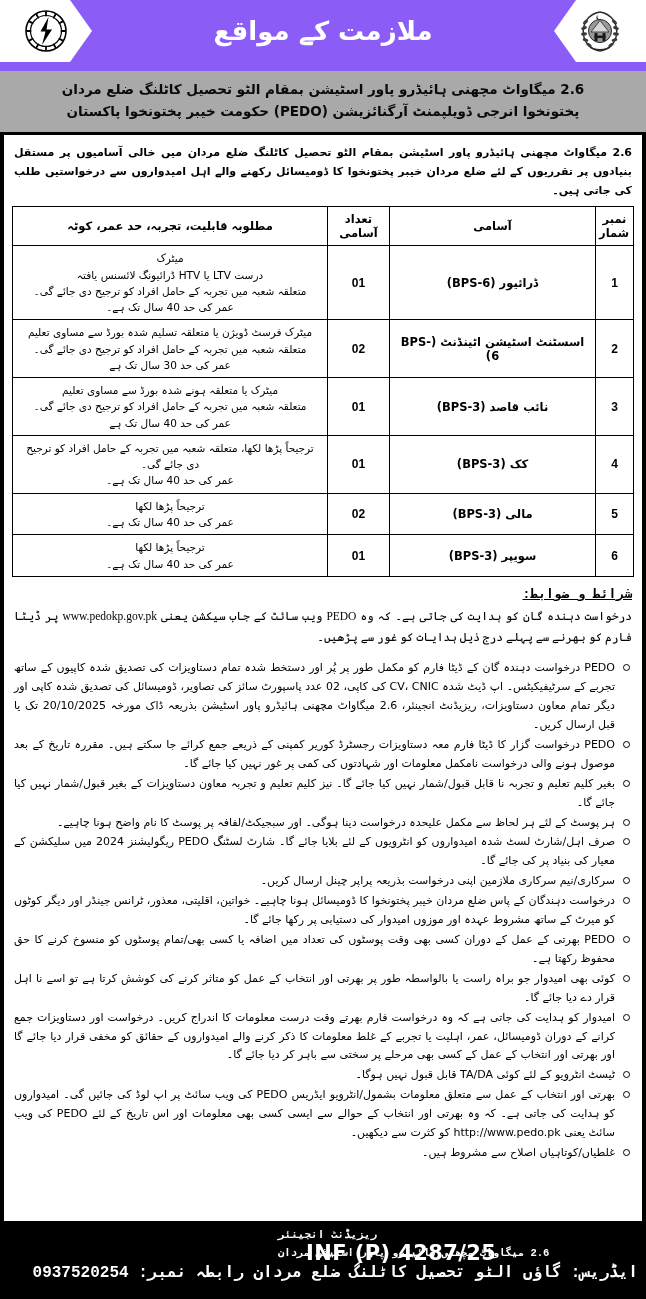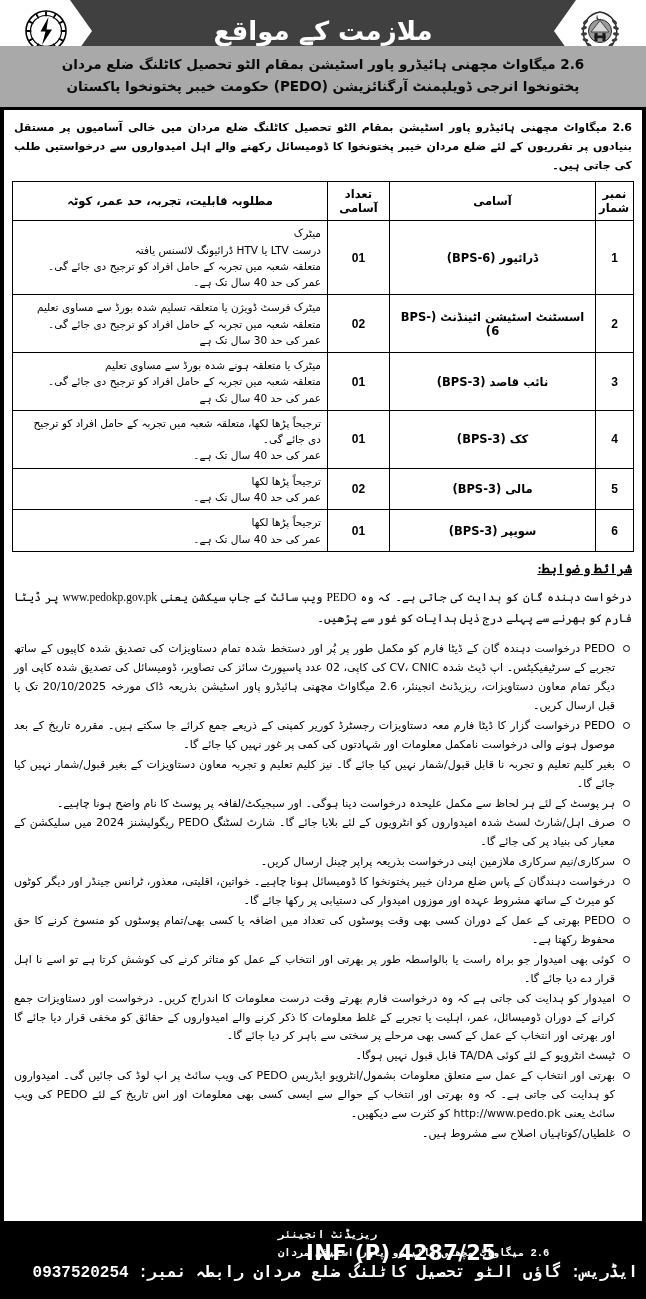--- a/index.html
+++ b/index.html
@@ -15,22 +15,22 @@
   #page {
     position: relative;
     width: 646px;
     height: 1299px;
     background: #000;
   }
 
   
   .banner {
     position: relative;
-    height: 46px;
-    background: #404040;
+    height: 71px;
+    background: #8b5cf6;
     overflow: hidden;
   }
   .banner-title {
     position: absolute;
     left: 0; right: 0; top: 0;
     height: 62px;
     display: flex;
     align-items: center;
     justify-content: center;
     color: #fff;
@@ -119,30 +119,30 @@
   .col-post  { width: 206px; text-align: center; }
   .col-count { width: 62px;  text-align: center; }
   .col-qual  { text-align: right; }
 
   td.sr    { font-size: 12px; font-weight: bold; text-align: center;
              font-family: "Liberation Sans", sans-serif; }
   td.post  { font-size: 11.5px; font-weight: bold; text-align: center; }
   td.count { font-size: 12px; font-weight: bold; text-align: center;
              font-family: "Liberation Sans", sans-serif; }
   td.qual  { font-size: 10.5px; line-height: 1.55; text-align: right; }
-  td.qual .ql { display: block; }
+  td.qual .ql { display: block; text-align: center; }
 
   
   .terms-heading {
     font-size: 13px;
     font-weight: bold;
     text-decoration: underline;
     text-align: right;
-    margin: 9px 2px 10px;
-    font-family: Liberation Serif, serif;
+    margin: 9px 2px 4px;
+    font-family: Liberation Mono, monospace;
     color: #000;
   }
   .terms-lead {
     font-size: 11.5px;
     line-height: 1.85;
     text-align: justify;
     margin: 0 2px 11px;
     font-family: Liberation Serif, serif;
     color: #000;
   }

